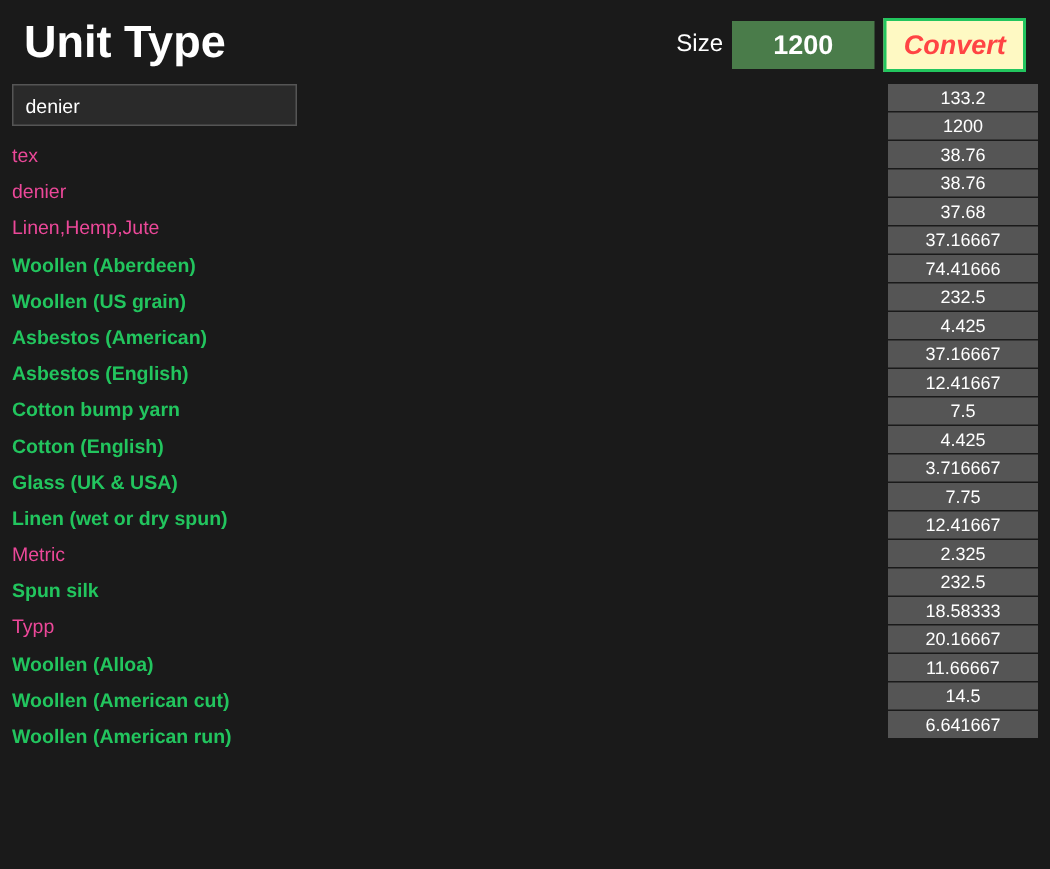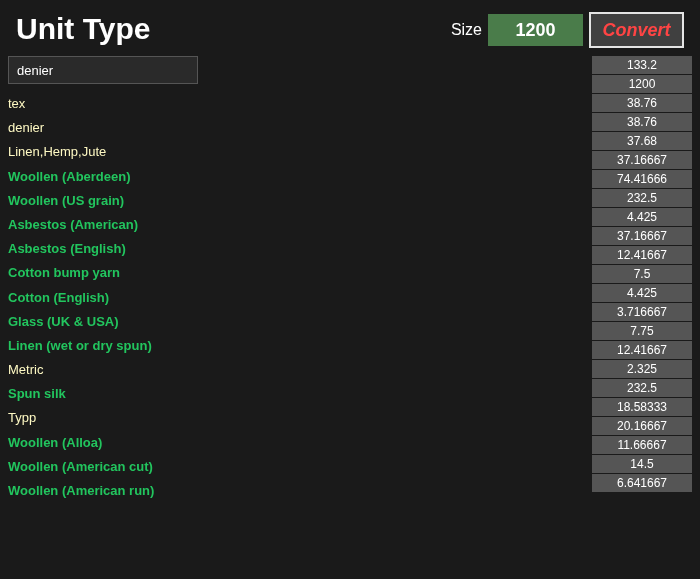--- a/index.html
+++ b/index.html
@@ -46,23 +46,23 @@
       border: none;
       font-size: 18px;
       font-weight: bold;
       text-align: center;
       width: 95px;
       height: 32px;
       padding: 4px;
     }
 
     .convert-button {
-      background-color: #404040;
+      background-color: #fef9c3;
       color: #ff4444;
-      border: 2px solid #e5e5e5;
+      border: 2px solid #22c55e;
       font-size: 18px;
       font-weight: bold;
       cursor: pointer;
       width: 95px;
       height: 36px;
       font-style: italic;
     }
 
     .content {
       display: flex;
@@ -97,21 +97,21 @@
       display: block;
     }
 
     .unit-list {
       list-style: none;
     }
 
     .unit-item {
       padding: 3px 0;
       cursor: pointer;
-      color: #fef9c3;
+      color: #ec4899;
       line-height: 1.4;
     }
 
     .unit-item.bold {
       font-weight: bold;
       color: #22c55e;
     }
 
     .value-bar {
       background-color: #555555;

